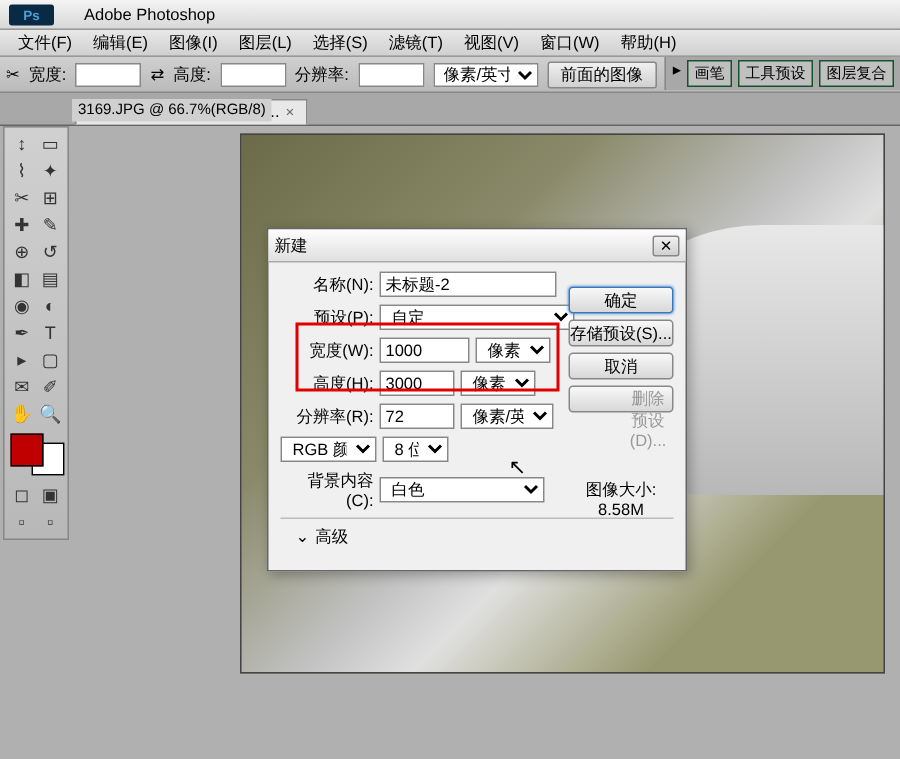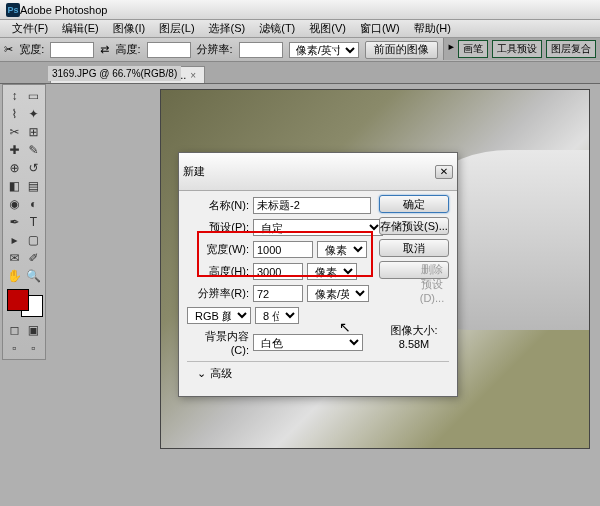--- a/index.html
+++ b/index.html
@@ -1,18 +1,18 @@
 <!DOCTYPE html>
 <html><head>
 <meta charset="utf-8">
 <style>
 *{box-sizing:border-box;margin:0;padding:0;font-family:"Microsoft YaHei",SimSun,sans-serif;font-size:11px;}
 body{background:#b8b8b8;width:600px;height:506px;overflow:hidden;position:relative;}
 .titlebar{background:linear-gradient(#f4f4f4,#d8d8d8);height:20px;border-bottom:1px solid #999;display:flex;align-items:center;padding-left:6px;}
-.app-icon{width:14px;height:14px;background:#0a2944;border-radius:2px;margin-right:0;display:flex;align-items:center;justify-content:center;color:#4da0d0;font-size:9px;font-weight:bold;}
+.app-icon{width:30px;height:14px;background:#0a2944;border-radius:2px;margin-right:20px;display:flex;align-items:center;justify-content:center;color:#4da0d0;font-size:9px;font-weight:bold;}
 .menubar{background:linear-gradient(#e8e8e8,#d0d0d0);height:18px;display:flex;align-items:center;padding-left:6px;gap:2px;border-bottom:1px solid #999;}
 .menubar span{padding:2px 6px;font-size:11px;}
 .optionsbar{background:linear-gradient(#d0d0d0,#bababa);height:24px;display:flex;align-items:center;padding:0 4px;gap:6px;border-bottom:1px solid #888;}
 .opt-label{font-size:11px;}
 .opt-field{background:#fff;border:1px solid #888;height:16px;width:44px;padding:0 2px;}
 .opt-select{background:#fff;border:1px solid #888;height:16px;width:70px;padding:0 2px;}
 .opt-btn{background:linear-gradient(#f0f0f0,#d0d0d0);border:1px solid #888;height:18px;padding:0 8px;border-radius:2px;}
 .right-panels{position:absolute;right:0;top:38px;display:flex;gap:4px;background:#a8a8a8;padding:2px 4px;border-left:1px solid #888;}
 .panel-tab{background:#c0c0c0;border:1px solid #14532d;padding:1px 4px;font-size:10px;}
 .tabbar{background:#a8a8a8;height:22px;display:flex;align-items:flex-end;padding-left:50px;border-bottom:1px solid #666;}
@@ -24,28 +24,28 @@
 .tool-row{display:flex;}
 .tool{width:20px;height:18px;border:1px solid transparent;display:flex;align-items:center;justify-content:center;font-size:12px;color:#333;}
 .color-swatch{margin:4px 2px;position:relative;width:36px;height:28px;}
 .fg-color{position:absolute;width:22px;height:22px;background:#c00000;border:1px solid #000;left:0;top:0;}
 .bg-color{position:absolute;width:22px;height:22px;background:#fff;border:1px solid #000;right:0;bottom:0;}
 .doc-info{position:absolute;left:48px;top:-18px;font-size:10px;background:#d0d0d0;padding:2px 4px;}
 .canvas{position:absolute;left:160px;top:5px;width:430px;height:360px;background:#7a7a5a;border:1px solid #444;overflow:hidden;}
 .photo{width:100%;height:100%;background:linear-gradient(135deg,#6b6b4a 0%,#8a8a6a 30%,#c0c0c0 50%,#e0e0e0 60%,#989870 80%);position:relative;}
 .rock{position:absolute;right:0;top:60px;width:200px;height:180px;background:linear-gradient(#e8e8e8,#b8b8b8);border-radius:60% 0 0 40%;}
 .dialog{position:absolute;left:178px;top:152px;width:280px;background:#f0f0f0;border:1px solid #666;box-shadow:2px 2px 8px rgba(0,0,0,0.3);}
-.dlg-title{background:linear-gradient(#fdfdfd,#e0e0e0);height:38px;display:flex;align-items:center;justify-content:space-between;padding:0 4px;border-bottom:1px solid #aaa;}
+.dlg-title{background:linear-gradient(#fdfdfd,#e0e0e0);height:22px;display:flex;align-items:center;justify-content:space-between;padding:0 4px;border-bottom:1px solid #aaa;}
 .dlg-close{width:18px;height:14px;background:linear-gradient(#f0f0f0,#d0d0d0);border:1px solid #888;text-align:center;font-size:10px;border-radius:2px;}
 .dlg-body{padding:6px 8px 10px;position:relative;}
 .dlg-row{display:flex;align-items:center;margin-bottom:5px;gap:4px;}
 .dlg-lbl{width:62px;text-align:right;font-size:11px;}
 .dlg-input{border:1px solid #888;background:#fff;height:17px;padding:0 3px;font-size:11px;}
 .dlg-select{border:1px solid #888;background:#fff;height:17px;padding:0 3px;font-size:11px;}
-.dlg-btns{position:absolute;right:8px;top:4px;display:flex;flex-direction:column;gap:4px;}
+.dlg-btns{position:absolute;right:8px;top:16px;display:flex;flex-direction:column;gap:4px;}
 .dlg-btn{width:70px;height:18px;background:linear-gradient(#f8f8f8,#d8d8d8);border:1px solid #888;border-radius:3px;font-size:11px;}
 .dlg-btn.primary{border-color:#3878b8;box-shadow:0 0 2px #5898d8;}
 .dlg-btn.disabled{color:#999;padding-left:36px;}
 .redbox{position:absolute;border:2px solid #e00000;pointer-events:none;}
 .hr-line{border:none;border-top:1px solid #bbb;margin:4px 0;}
 .cursor-arrow{position:absolute;font-size:14px;color:#000;}
 </style>
 </head>
 <body>
 

